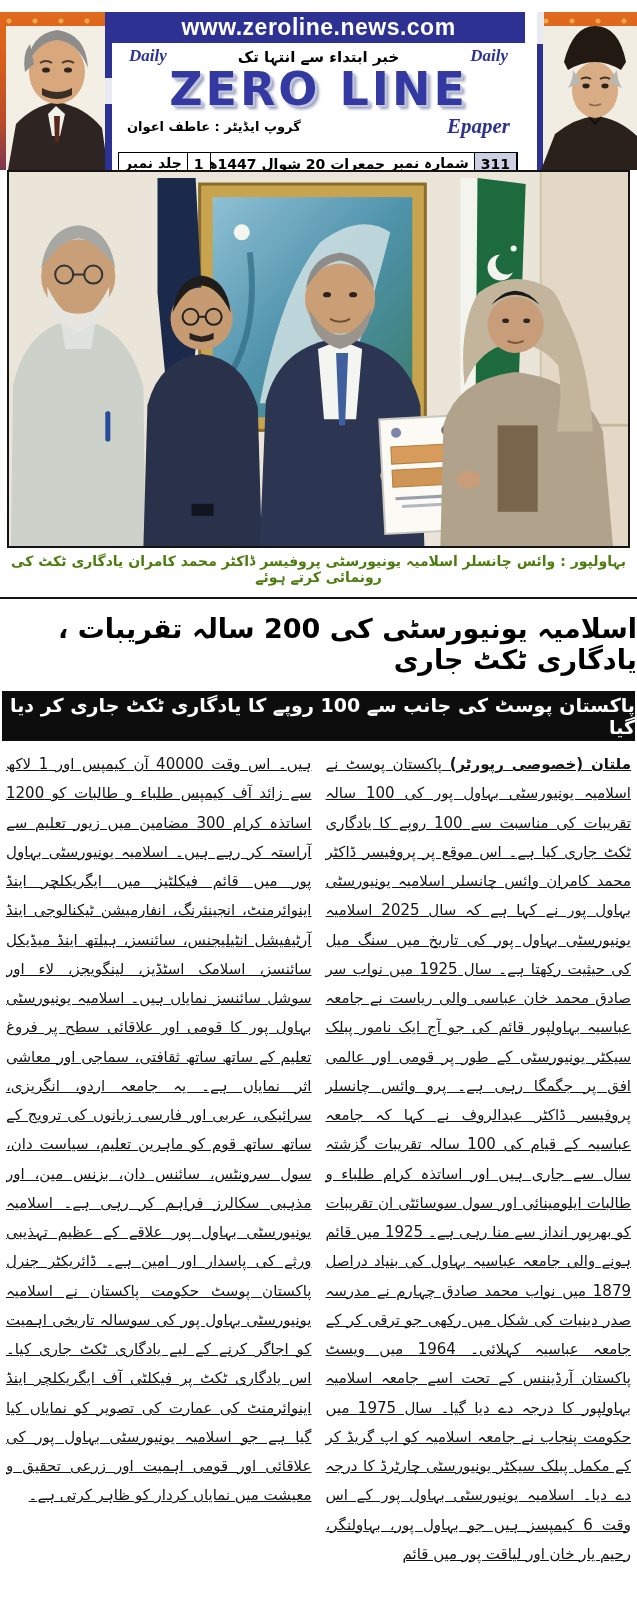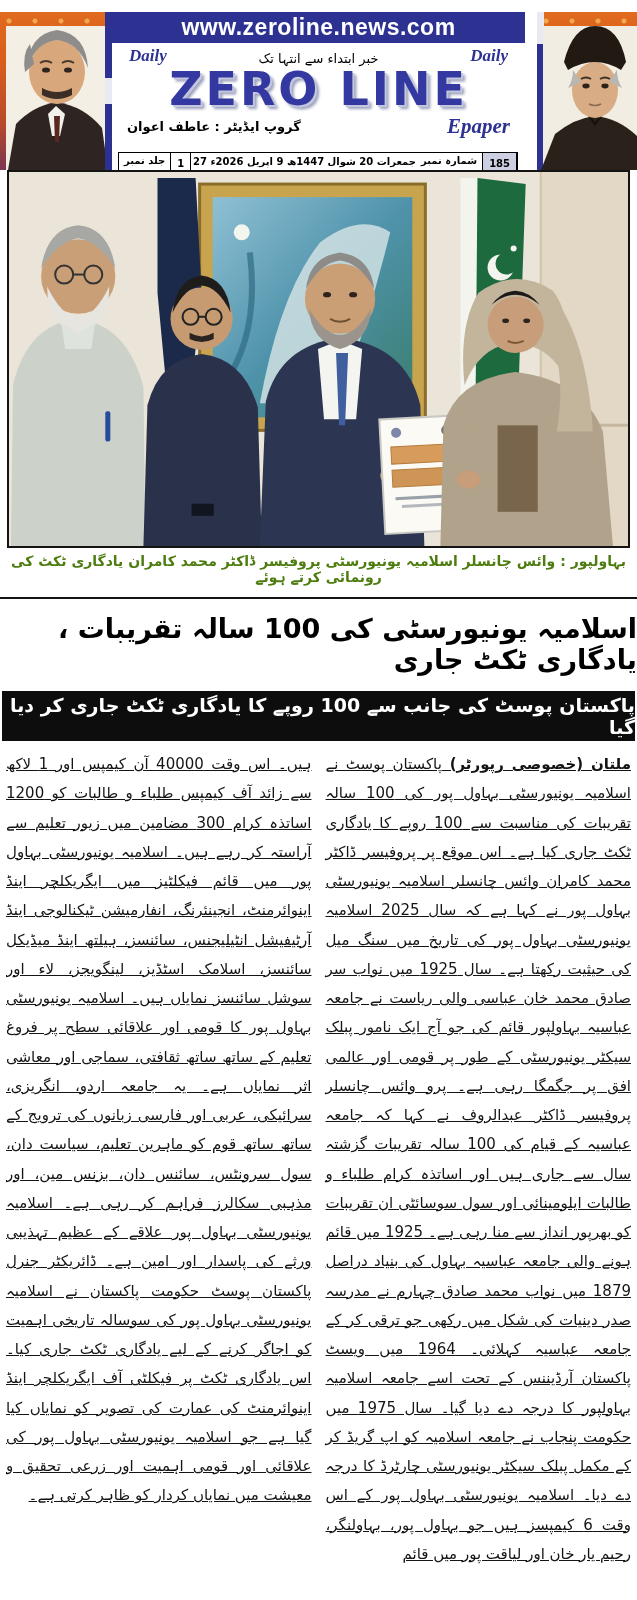--- a/index.html
+++ b/index.html
@@ -22,30 +22,30 @@
   .portrait.left::after{content:"";position:absolute;right:0;top:0;width:7px;height:100%;
        background:linear-gradient(180deg,#2d3192 0 42%,#e9e9f2 42% 58%,#2d3192 58% 100%);}
   .portrait.right::before{content:"";position:absolute;left:0;top:0;width:7px;height:100%;
        background:linear-gradient(180deg,#e9e9f2 0 20%,#2d3192 20% 100%);}
   .portrait svg{position:absolute;left:0;bottom:0;}
 
   .mast{position:absolute;left:119px;top:31px;width:399px;text-align:center;background:#fff;height:108px;}
   .mast-row1{display:flex;justify-content:space-between;align-items:flex-end;padding:3px 10px 0;}
   .lbl-en{font-family:"Liberation Serif",serif;font-style:italic;font-weight:bold;
           font-size:17px;color:#2d3192;}
-  .slogan{font-weight:normal;font-size:13px;color:#000;direction:rtl;}
+  .slogan{font-weight:bold;font-size:15px;color:#000;direction:rtl;}
   .zero-line{font-weight:bold;font-size:46px;color:#3339a0;letter-spacing:3px;line-height:1.04;
              text-shadow:2px 2px 0 #c2c6de,4px 4px 3px #9aa0bb;}
   .mast-row2{display:flex;justify-content:space-between;align-items:center;padding:0 8px;}
   .editor{font-weight:bold;font-size:13px;direction:rtl;color:#000;}
   .epaper{font-family:"Liberation Serif",serif;font-style:italic;font-weight:bold;
           font-size:21px;color:#2d3192;}
 
   .date-strip{position:absolute;left:118px;top:140px;width:400px;height:21px;display:flex;
-              direction:ltr;align-items:stretch;font-weight:bold;font-size:10px;
+              direction:ltr;align-items:stretch;font-weight:bold;font-size:14px;
               border:1px solid #000;background:#fff;box-sizing:border-box;}
   .ds-label{padding:2px 5px 0;direction:rtl;white-space:nowrap;}
   .ds-box{border-left:1px solid #000;border-right:1px solid #000;padding:2px 6px 0;
           display:flex;align-items:center;}
   .ds-box.issue{background:#cdd0e2;}
   .ds-text{flex:1;text-align:center;padding-top:3px;direction:rtl;white-space:nowrap;overflow:hidden;}
 
   
   .photo-block{position:absolute;left:7px;top:170px;width:623px;height:378px;
                border:2px solid #141414;background:#eae5d8;box-sizing:border-box;overflow:hidden;}
@@ -126,21 +126,21 @@
         <span class="editor">گروپ ایڈیٹر : عاطف اعوان</span>
         <span class="epaper">Epaper</span>
       </div>
     </div>
 
     <div class="date-strip">
       <span class="ds-label">جلد نمبر</span>
       <span class="ds-box">1</span>
       <span class="ds-text">جمعرات 20 شوال 1447ھ 9 اپریل 2026ء 27 بیت 2062ب صفحات 6 قیمت 30 روپے</span>
       <span class="ds-label">شمارہ نمبر</span>
-      <span class="ds-box issue">185</span>
+      <span class="ds-box issue">311</span>
     </div>
   </div>
 
   <div class="photo-block">
     <svg viewBox="0 0 617 372" preserveAspectRatio="none">
       <defs>
         <linearGradient id="art" x1="0" y1="0" x2="1" y2="1">
           <stop offset="0" stop-color="#8fc0d4"></stop>
           <stop offset="0.5" stop-color="#4f93ab"></stop>
           <stop offset="1" stop-color="#3a7d6c"></stop>
@@ -230,21 +230,21 @@
         <line x1="492" y1="260" x2="522" y2="260" stroke="#c9b econom" stroke-width="0"></line>
         <path d="M452,250 Q438,280 450,312" stroke="#b1a28b" stroke-width="24" fill="none"></path>
         <ellipse cx="458" cy="306" rx="12" ry="9" fill="#c89d79"></ellipse>
       </g>
     </svg>
   </div>
 
   <div class="caption">بہاولپور : وائس چانسلر اسلامیہ یونیورسٹی پروفیسر ڈاکٹر محمد کامران  یادگاری ٹکٹ کی رونمائی کرتے ہوئے</div>
   <div class="caption-rule"></div>
 
-  <div class="headline">اسلامیہ یونیورسٹی کی 100 سالہ تقریبات ، یادگاری ٹکٹ جاری</div>
+  <div class="headline">اسلامیہ یونیورسٹی کی 200 سالہ تقریبات ، یادگاری ٹکٹ جاری</div>
   <div class="subhead">پاکستان پوسٹ کی جانب سے 100 روپے کا یادگاری ٹکٹ جاری کر دیا گیا</div>
 
   <div class="body-wrap">
     <div class="bcol">
       <p><span class="dateline">ملتان (خصوصی رپورٹر) </span><span>پاکستان پوسٹ نے اسلامیہ یونیورسٹی بہاول پور کی 100 سالہ تقریبات کی مناسبت سے 100 روپے کا یادگاری ٹکٹ جاری کیا ہے۔ اس موقع پر پروفیسر ڈاکٹر محمد کامران وائس چانسلر اسلامیہ یونیورسٹی بہاول پور نے کہا ہے کہ سال 2025 اسلامیہ یونیورسٹی بہاول پور کی تاریخ میں سنگ میل کی حیثیت رکھتا ہے۔ سال 1925 میں نواب سر صادق محمد خان عباسی والی ریاست نے جامعہ عباسیہ بہاولپور قائم کی جو آج ایک نامور پبلک سیکٹر یونیورسٹی کے طور پر قومی اور عالمی افق پر جگمگا رہی ہے۔ پرو وائس چانسلر پروفیسر ڈاکٹر عبدالروف نے کہا کہ جامعہ عباسیہ کے قیام کی 100 سالہ تقریبات گزشتہ سال سے جاری ہیں اور اساتذہ کرام طلباء و طالبات ایلومینائی اور سول سوسائٹی ان تقریبات کو بھرپور انداز سے منا رہی ہے۔ 1925 میں قائم ہونے والی جامعہ عباسیہ بہاول کی بنیاد دراصل 1879 میں نواب محمد صادق چہارم نے مدرسہ صدر دینیات کی شکل میں رکھی جو ترقی کر کے جامعہ عباسیہ کہلائی۔ 1964 میں ویسٹ پاکستان آرڈیننس کے تحت اسے جامعہ اسلامیہ بہاولپور کا درجہ دے دیا گیا۔ سال 1975 میں حکومت پنجاب نے جامعہ اسلامیہ کو اپ گریڈ کر کے مکمل پبلک سیکٹر یونیورسٹی چارٹرڈ کا درجہ دے دیا۔ اسلامیہ یونیورسٹی بہاول پور کے اس وقت 6 کیمپسز ہیں جو بہاول پور، بہاولنگر، رحیم یار خان اور لیاقت پور میں قائم</span></p>
     </div>
     <div class="bcol">
       <p>ہیں۔ اس وقت 40000 آن کیمپس اور 1 لاکھ سے زائد آف کیمپس طلباء و طالبات کو 1200 اساتذہ کرام 300 مضامین میں زیور تعلیم سے آراستہ کر رہے ہیں۔ اسلامیہ یونیورسٹی بہاول پور میں قائم فیکلٹیز میں ایگریکلچر اینڈ اینوائرمنٹ، انجینئرنگ، انفارمیشن ٹیکنالوجی اینڈ آرٹیفیشل انٹیلیجنس، سائنسز، ہیلتھ اینڈ میڈیکل سائنسز، اسلامک اسٹڈیز، لینگویجز، لاء اور سوشل سائنسز نمایاں ہیں۔ اسلامیہ یونیورسٹی بہاول پور کا قومی اور علاقائی سطح پر فروغ تعلیم کے ساتھ ساتھ ثقافتی، سماجی اور معاشی اثر نمایاں ہے۔ یہ جامعہ اردو، انگریزی، سرائیکی، عربی اور فارسی زبانوں کی ترویج کے ساتھ ساتھ قوم کو ماہرین تعلیم، سیاست دان، سول سرونٹس، سائنس دان، بزنس مین، اور مذہبی سکالرز فراہم کر رہی ہے۔ اسلامیہ یونیورسٹی بہاول پور علاقے کے عظیم تہذیبی ورثے کی پاسدار اور امین ہے۔ ڈائریکٹر جنرل پاکستان پوسٹ حکومت پاکستان نے اسلامیہ یونیورسٹی بہاول پور کی سوسالہ تاریخی اہمیت کو اجاگر کرنے کے لیے یادگاری ٹکٹ جاری کیا۔ اس یادگاری ٹکٹ پر فیکلٹی آف ایگریکلچر اینڈ اینوائرمنٹ کی عمارت کی تصویر کو نمایاں کیا گیا ہے جو اسلامیہ یونیورسٹی بہاول پور کی علاقائی اور قومی اہمیت اور زرعی تحقیق و معیشت میں نمایاں کردار کو ظاہر کرتی ہے۔</p>
     </div>
   </div>

